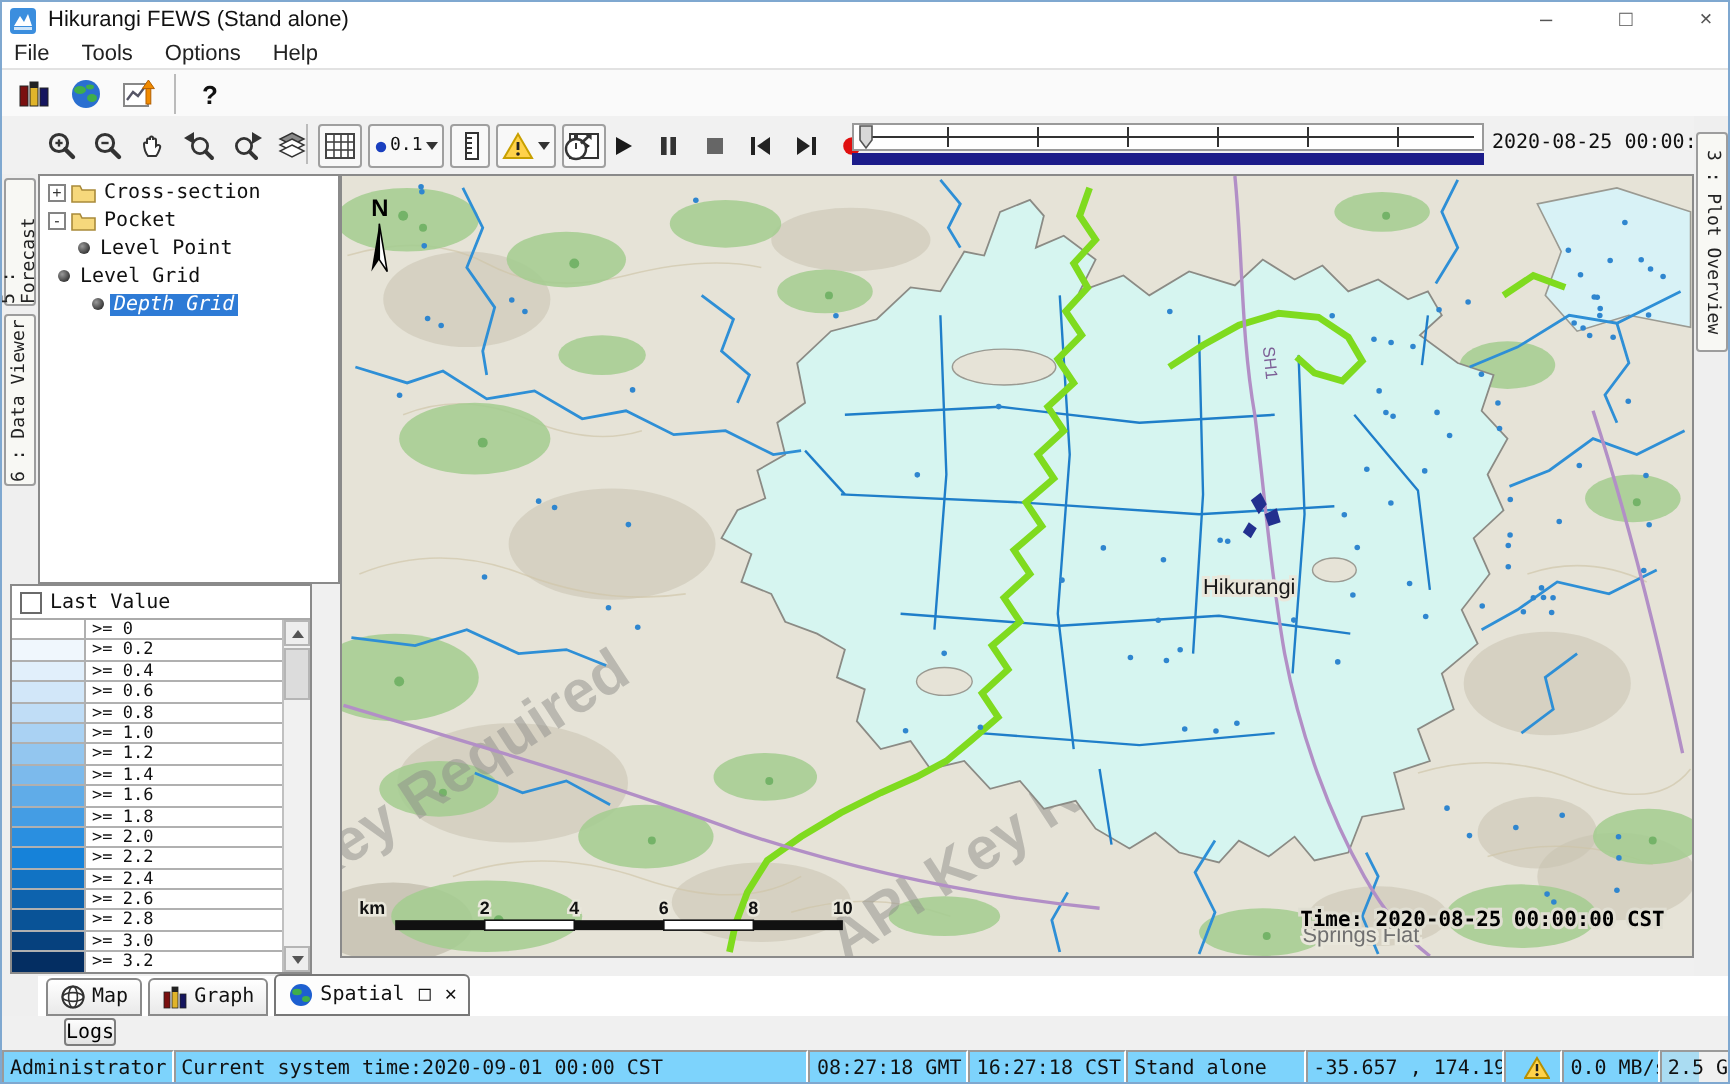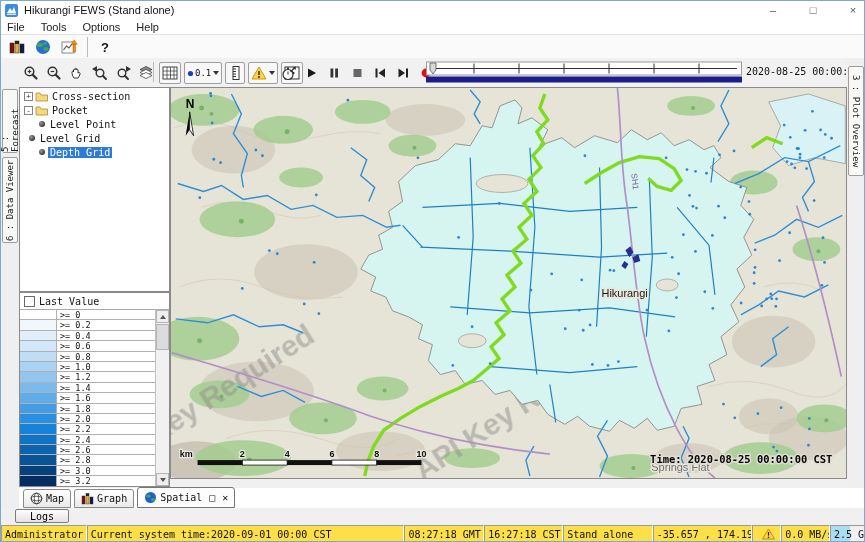--- a/index.html
+++ b/index.html
@@ -33,21 +33,21 @@
   .vtab-r{writing-mode:vertical-rl;}
   
   .tree-panel{left:18px;top:86px;width:151px;height:205px;background:#fff;border:1px solid #8a8a8a;box-sizing:border-box;overflow:hidden;}
   .tree-row{display:flex;align-items:center;height:12px;margin-top:2px;white-space:nowrap;}
   .expander{width:9px;height:9px;border:1px solid #848484;background:#fff;font-size:8px;line-height:7px;text-align:center;color:#333;margin-right:2px;flex:0 0 auto;box-sizing:border-box;}
   .bullet{width:6px;height:6px;border-radius:50%;background:radial-gradient(circle at 35% 35%, #999, #111);margin:0 3px 0 1px;flex:0 0 auto;}
   .tree-label{font-family:"DejaVu Sans Mono",monospace;font-size:10px;color:#111;padding:0 2px;}
   .tree-label.sel{background:#2e7bd6;color:#fff;}
   .folder-svg{margin-right:2px;display:inline-flex;flex:0 0 auto;}
   
-  .legend-panel{left:18px;top:291px;width:151px;height:195px;background:#fff;border:1px solid #8a8a8a;box-sizing:border-box;overflow:hidden;}
+  .legend-panel{left:4px;top:291px;width:151px;height:195px;background:#fff;border:1px solid #8a8a8a;box-sizing:border-box;overflow:hidden;}
   .legend-head{height:16px;display:flex;align-items:center;border-bottom:1px solid #aaa;padding-left:4px;}
   .checkbox{width:9px;height:9px;border:1px solid #6a6a6a;background:#fff;margin-right:4px;flex:0 0 auto;}
   .legend-title{font-family:"DejaVu Sans Mono",monospace;font-size:10px;color:#111;}
   .legend-list{position:absolute;left:0;top:17px;right:13px;bottom:0;overflow:hidden;}
   .legend-row{display:flex;height:10.4px;border-bottom:1px solid #b0b0b0;box-sizing:border-box;}
   .swatch{width:36px;border-right:1px solid #b0b0b0;flex:0 0 auto;}
   .legend-label{font-family:"DejaVu Sans Mono",monospace;font-size:8.5px;color:#111;padding-left:3px;line-height:10px;}
   .legend-sb{position:absolute;right:0;top:17px;width:13px;bottom:0;background:#f1f1f1;border-left:1px solid #c0c0c0;}
   .sb-btn{position:absolute;left:0;width:13px;height:13px;background:#eee;border:1px solid #b5b5b5;box-sizing:border-box;display:flex;align-items:center;justify-content:center;}
   .sb-up{top:0;} .sb-dn{bottom:0;}
@@ -57,23 +57,23 @@
   
   .map-panel{left:169px;top:86px;width:677px;height:392px;border:1px solid #8a8a8a;box-sizing:border-box;background:#e6e3d7;}
   
   .tabbar{left:18px;top:487px;width:847px;height:20px;background:#fff;display:flex;align-items:flex-end;gap:3px;padding-left:4px;box-sizing:border-box;}
   .btab{display:inline-flex;align-items:center;gap:3px;height:17px;padding:0 6px;border:1px solid #8a8a8a;border-radius:3px 3px 0 0;
         background:linear-gradient(#fff,#e9e9e9);font-family:"DejaVu Sans Mono",monospace;font-size:10px;color:#111;}
   .btab.active{height:19px;background:#fdfdfd;border-color:#777;text-align:right;}
   .tab-ctl{font-size:10px;color:#111;margin-left:4px;font-weight:bold;}
   
   .logsrow{left:0;top:507px;width:865px;height:17px;background:#f0f0f0;}
-  .logs-btn{position:absolute;left:14px;top:1px;padding:0 14px;height:14px;font-family:"DejaVu Sans Mono",monospace;font-size:10px;
+  .logs-btn{position:absolute;left:31px;top:1px;padding:0 0;height:14px;font-family:"DejaVu Sans Mono",monospace;font-size:10px;
             background:linear-gradient(#fdfdfd,#e3e3e3);border:1px solid #7d7d7d;border-radius:2px;line-height:13px;}
-  .statusbar{left:0;top:524px;width:865px;height:18px;background:#fde047;display:flex;}
+  .statusbar{left:0;top:524px;width:865px;height:18px;background:#7dd3fc;display:flex;}
   .scell{height:18px;box-sizing:border-box;border:1px solid;border-color:#9a9a9a #fff #fff #9a9a9a;
          font-family:"DejaVu Sans Mono",monospace;font-size:10px;color:#111;display:flex;align-items:center;padding-left:3px;overflow:hidden;white-space:nowrap;}
   .scell.mem{background:linear-gradient(to right,#aadcf2 0 55%,#f0f0f0 55%);}
 </style>
 </head>
 <body>
 
 <div class="app">
 
   <div class="abs titlebar">
@@ -310,21 +310,21 @@
         <span class="tree-label">Pocket</span>
       </div>
       <div class="tree-row" style="padding-left: 18px;">
         <span class="bullet"></span>
         <span class="tree-label">Level Point</span>
       </div>
       <div class="tree-row" style="padding-left: 8px;">
         <span class="bullet"></span>
         <span class="tree-label">Level Grid</span>
       </div>
-      <div class="tree-row" style="padding-left: 18px;">
+      <div class="tree-row" style="padding-left: 25px; font-style: italic;">
         <span class="bullet"></span>
         <span class="tree-label sel">Depth Grid</span>
       </div>
     </div>
 
   <div class="abs legend-panel">
     <div class="legend-head">
       <span class="checkbox"></span>
       <span class="legend-title">Last Value</span>
     </div>

